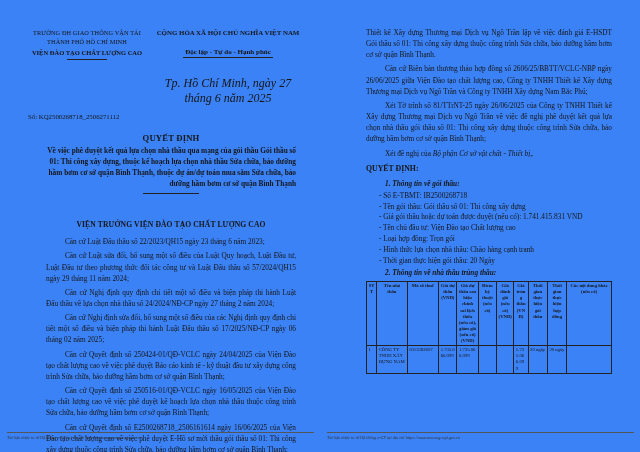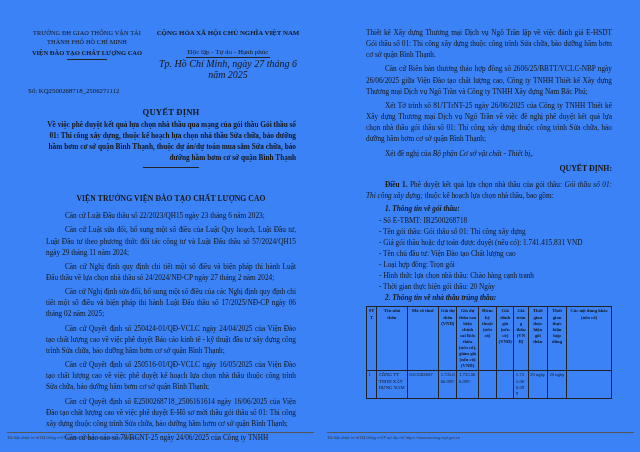--- a/index.html
+++ b/index.html
@@ -12,38 +12,38 @@
   .page{position:relative;width:320px;height:452px;overflow:hidden;background:#3b82f6;}
 
   
   .hdr{display:flex;margin:29px 14px 0 28px;}
   .hdr-left{width:118px;text-align:center;}
   .org-top{font-size:6.3px;line-height:1.42;letter-spacing:.1px;}
   .org-name{font-size:6.5px;font-weight:bold;line-height:1.4;margin-top:1px;}
   .org-rule{width:40px;border-bottom:.7px solid #222;margin:2px auto 0 auto;}
   .hdr-right{flex:1;text-align:center;padding-left:4px;}
   .nat-title{font-size:6.9px;font-weight:bold;line-height:1.3;}
-  .nat-motto{font-size:7px;font-weight:normal;display:inline-block;border-bottom:.7px solid #222;
+  .nat-motto{font-size:7px;font-weight:bold;display:inline-block;border-bottom:.7px solid #222;
              padding:0 2px 1.5px 2px;margin-top:10px;}
-  .place-date{font-size:10px;font-style:italic;margin-top:0;}
+  .place-date{font-size:12px;font-style:italic;margin-top:18px;}
   .doc-number{font-size:6.8px;margin:7px 0 0 28px;}
 
   
   .title-block{margin:13px 24px 0 46px;text-align:center;}
   .decision-title{font-size:8.6px;font-weight:bold;letter-spacing:.2px;}
   .decision-subtitle{font-size:7.3px;font-weight:bold;line-height:1.5;margin-top:3px;text-align:right;}
   .title-rule{width:56px;border-bottom:.8px solid #222;margin:3px auto 0 auto;}
   .authority{font-size:7.6px;font-weight:bold;margin-top:26px;letter-spacing:.1px;}
 
   
   .body-block{margin:7px 24px 0 46px;}
   .p2-body{margin:27px 28px 0 46px;}
   .para{font-size:7.3px;line-height:1.53;text-align:justify;text-indent:19px;margin:0 0 3px 0;}
   .para.no-indent{text-indent:0;}
-  .center-heading{font-size:7.8px;font-weight:bold;text-align:right;margin:4px 0 4px 0;text-indent:0;}
+  .center-heading{font-size:7.8px;font-weight:bold;text-align:left;margin:4px 0 4px 0;text-indent:0;}
   .sec-heading{font-size:7.3px;font-weight:bold;font-style:italic;margin:1px 0 1px 19px;line-height:1.5;}
   .info-item{font-size:7.3px;line-height:1.5;margin-left:13px;}
   .it{font-style:italic;}
   .b{font-weight:bold;}
 
   
   table.result{border-collapse:collapse;width:100%;margin-top:2px;table-layout:fixed;}
   table.result th,table.result td{
     border:.7px solid #222;font-size:4.7px;line-height:1.3;padding:1px 1.5px;
     vertical-align:top;overflow:hidden;
@@ -104,21 +104,20 @@
 
     <div class="p2-body">
       <p class="para no-indent">Thiết kế Xây dựng Thương mại Dịch vụ Ngô Trần lập về việc đánh giá E-HSDT Gói thầu số 01: Thi công xây dựng thuộc công trình Sửa chữa, bảo dưỡng hầm bơm cơ sở quận Bình Thạnh.</p>
       <p class="para">Căn cứ Biên bản thương thảo hợp đồng số 2606/25/BBTT/VCLC-NBP ngày 26/06/2025 giữa Viện Đào tạo chất lượng cao, Công ty TNHH Thiết kế Xây dựng Thương mại Dịch vụ Ngô Trần và Công ty TNHH Xây dựng Nam Bắc Phú;</p>
       <p class="para">Xét Tờ trình số 81/TTrNT-25 ngày 26/06/2025 của Công ty TNHH Thiết kế Xây dựng Thương mại Dịch vụ Ngô Trần về việc đề nghị phê duyệt kết quả lựa chọn nhà thầu gói thầu số 01: Thi công xây dựng thuộc công trình Sửa chữa, bảo dưỡng hầm bơm cơ sở quận Bình Thạnh;</p>
 
       <p class="para"><span>Xét đề nghị của </span><span class="it">Bộ phận Cơ sở vật chất - Thiết bị,.</span></p>
 
       <p class="para center-heading">QUYẾT ĐỊNH:</p>
 
-      <p class="para"><span class="b">Điều 1.</span><span> Phê duyệt kết quả lựa chọn nhà thầu của gói thầu: </span><span class="it">Gói thầu số 01: Thi công xây dựng;</span><span> thuộc kế hoạch lựa chọn nhà thầu, bao gồm:</span></p>
 
       <div class="sec-heading">1. Thông tin về gói thầu:</div>
 
       <div class="info-item">- Số E-TBMT: IB2500268718</div>
       <div class="info-item">- Tên gói thầu: Gói thầu số 01: Thi công xây dựng</div>
       <div class="info-item">- Giá gói thầu hoặc dự toán được duyệt (nếu có): 1.741.415.831 VND</div>
       <div class="info-item">- Tên chủ đầu tư: Viện Đào tạo Chất lượng cao</div>
       <div class="info-item">- Loại hợp đồng: Trọn gói</div>
       <div class="info-item">- Hình thức lựa chọn nhà thầu: Chào hàng cạnh tranh</div>
       <div class="info-item">- Thời gian thực hiện gói thầu: 20 Ngày</div>

